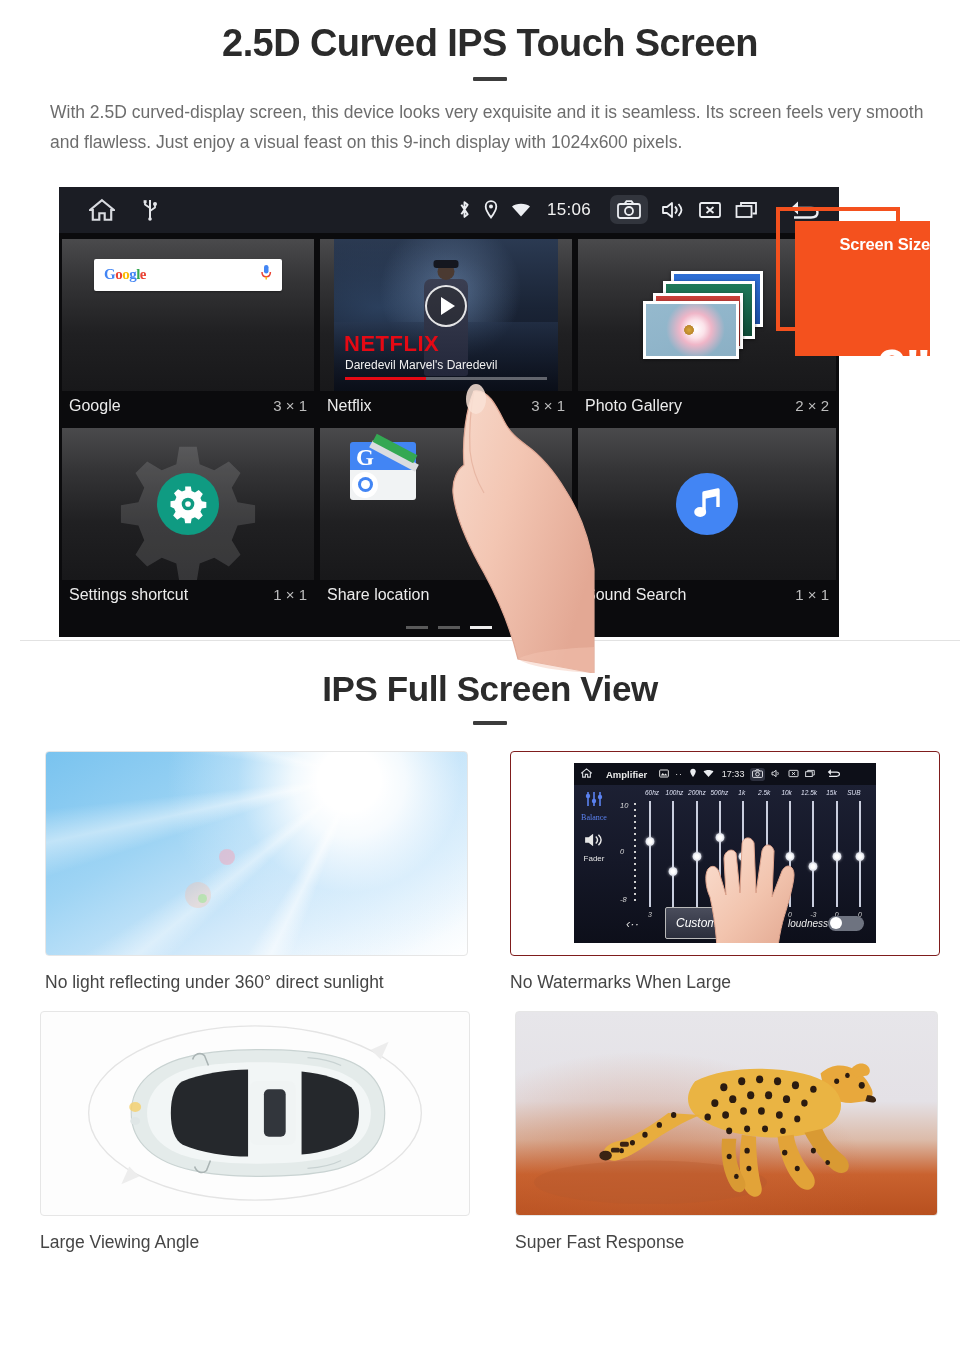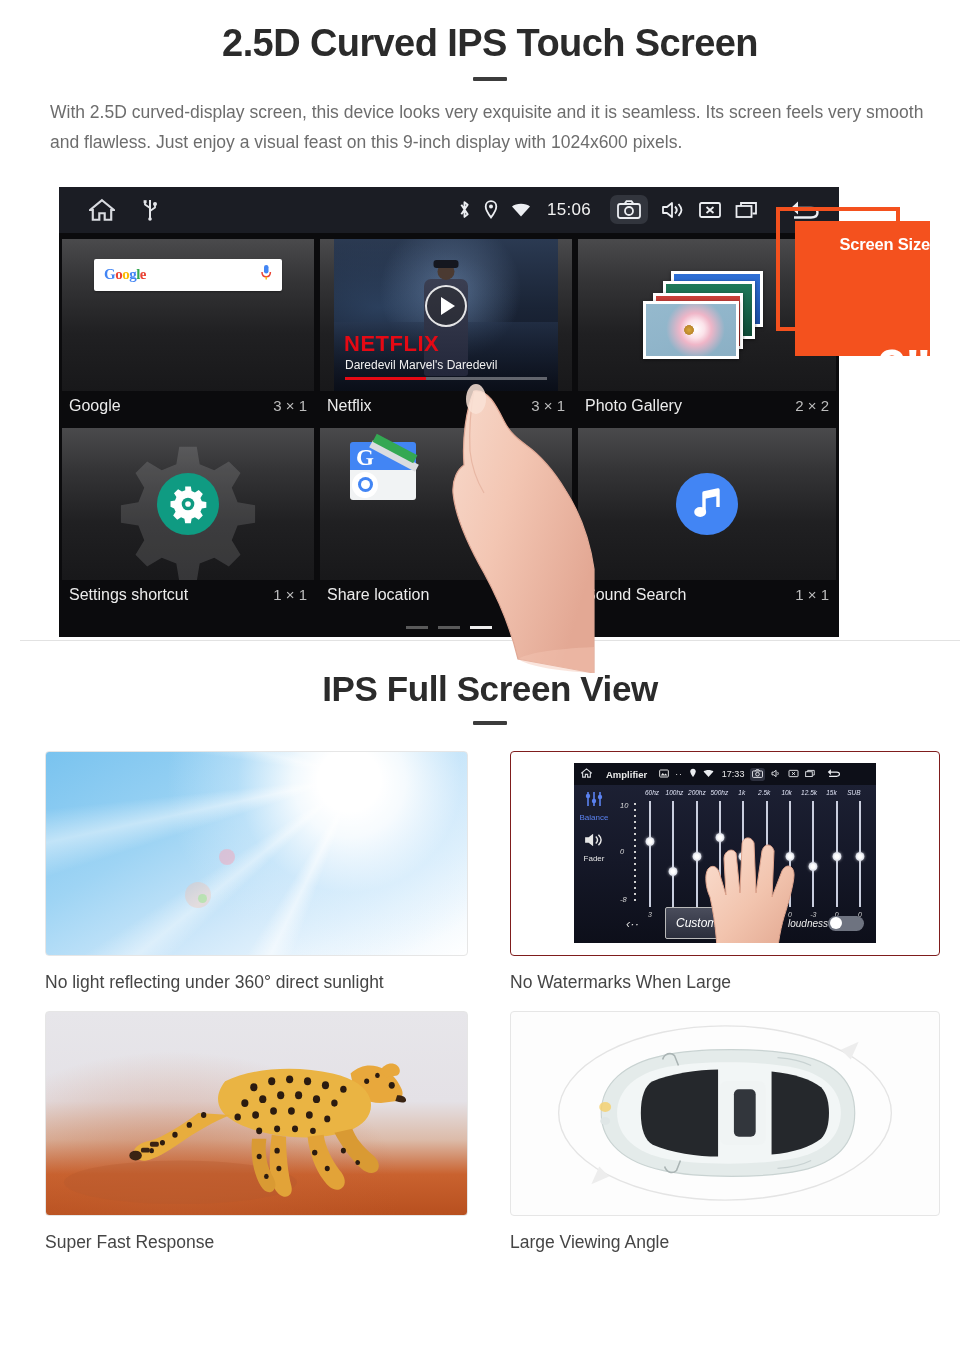--- a/index.html
+++ b/index.html
@@ -269,21 +269,21 @@
   .amp-sb {
     height:22px; background:#0d0f18;
     display:flex; align-items:center; gap:6px; padding:0 7px;
     color:#e9e9e9; font-size:8.5px;
   }
   .amp-title { font-size:9.5px; font-weight:bold; margin-left:8px; margin-right:6px; }
   .amp-time { font-size:9px; margin-left:2px; }
   .amp-body { display:flex; height:calc(100% - 22px); }
   .amp-side { width:40px; padding-top:6px; display:flex; flex-direction:column; align-items:center; gap:2px; }
   .amp-side .lbl { font-size:8px; }
-  .amp-side .lbl.bal { color:#5b82f0; }
+  .amp-side .lbl.bal { color:#5b82f0;font-family:Liberation Serif, serif; }
   .amp-side .lbl.fad { color:#e6e6e6; }
   .amp-main { flex:1; position:relative; padding:4px 6px 0 2px;font-style:italic; }
   .amp-bands { display:flex; justify-content:space-between; padding:0 6px 0 26px; }
   .amp-band-lbl { color:#dfe3f5; font-size:6.5px; width:20px; text-align:center; }
   .amp-scale { position:absolute; left:6px; top:16px; height:104px; color:#dbdbdb; font-size:7.5px; }
   .amp-scale div { position:absolute; left:0; }
   .amp-tick { position:absolute; left:20px; top:18px; width:2px; height:100px;
               background: repeating-linear-gradient(180deg,#cfcfcf 0 2px, transparent 2px 6px); }
   .sliders { position:absolute; left:26px; right:6px; top:16px; height:106px; display:flex; justify-content:space-between; }
   .slider { width:20px; position:relative; display:flex; justify-content:center; }
@@ -765,20 +765,48 @@
                              L70 32 C72 24 80 24 82 32 L80 78
                              L90 52 C94 44 102 46 102 56 C102 64 96 86 92 98
                              C88 112 84 132 84 160 L26 160 C26 134 24 104 18 78 Z" fill="url(#skin2)" stroke="#dfa48d" stroke-width="1"></path>
                   </svg>
                 </div>
               </div>
             </div>
           </div>
         </div>
         <div class="cap">No Watermarks When Large</div>
+      </div>
+
+      <div class="cell right">
+        <div class="thumb car-card">
+          <svg width="100%" height="100%" viewBox="0 0 426 205">
+            <ellipse cx="213" cy="102" rx="168" ry="88" fill="none" stroke="#e4e4e4" stroke-width="1.4"></ellipse>
+            <path d="M330 38 L348 30 L340 48 Z" fill="#ededed"></path>
+            <path d="M96 166 L78 174 L86 156 Z" fill="#ededed"></path>
+
+            <path d="M88 102 C88 72 112 52 150 44 C186 36 252 36 290 44 C326 52 344 72 344 102
+                     C344 132 326 152 290 160 C252 168 186 168 150 160 C112 152 88 132 88 102 Z" fill="#e4ebea" stroke="#c9d3d2" stroke-width="1.2"></path>
+            <path d="M104 102 C104 78 124 62 152 56 C186 49 246 49 282 56 C312 62 330 78 330 102
+                     C330 126 312 142 282 148 C246 155 186 155 152 148 C124 142 104 126 104 102 Z" fill="#f2f6f6"></path>
+            <path d="M140 70 C158 62 186 58 206 58 L206 146 C186 146 158 142 140 134
+                     C132 130 128 118 128 102 C128 86 132 74 140 70 Z" fill="#25282c"></path>
+            <path d="M260 60 C282 62 300 68 310 76 C316 82 318 92 318 102 C318 112 316 122 310 128
+                     C300 136 282 142 260 144 Z" fill="#25282c"></path>
+            <rect x="208" y="70" width="46" height="64" rx="6" fill="#f0f4f4"></rect>
+            <rect x="222" y="78" width="22" height="48" rx="5" fill="#32363c"></rect>
+            <path d="M150 48 C152 42 158 40 162 44 L166 54" fill="none" stroke="#aab4b4" stroke-width="1.6"></path>
+            <path d="M152 156 C154 162 160 164 164 160 L168 150" fill="none" stroke="#aab4b4" stroke-width="1.6"></path>
+            <ellipse cx="92" cy="96" rx="6" ry="5" fill="#f5d06a" opacity=".8"></ellipse>
+            <ellipse cx="92" cy="110" rx="5" ry="4" fill="#dfe6e6"></ellipse>
+            <path d="M266 46 C280 47 292 50 300 54" fill="none" stroke="#c8d2d2" stroke-width="1.2"></path>
+            <path d="M266 158 C280 157 292 154 300 150" fill="none" stroke="#c8d2d2" stroke-width="1.2"></path>
+          </svg>
+        </div>
+        <div class="cap">Large Viewing Angle</div>
       </div>
 
       <div class="cell">
         <div class="thumb cheetah">
           <svg width="100%" height="100%" viewBox="0 0 470 205" preserveAspectRatio="none">
             <ellipse cx="150" cy="172" rx="130" ry="22" fill="rgba(180,90,45,.35)"></ellipse>
             <g>
               <path d="M340 62 C352 52 366 52 378 58 C386 62 392 68 396 76 C400 82 398 88 392 90
                        L374 92 C366 92 358 90 352 86 L344 80 Z" fill="#e8a83c"></path>
               <path d="M200 70 C230 56 280 54 320 62 C344 67 358 76 362 88
@@ -841,43 +869,15 @@
                 <rect x="116" y="131" width="10" height="5" rx="2"></rect>
                 <rect x="106" y="137" width="10" height="5" rx="2"></rect>
                 <ellipse cx="100" cy="145" rx="7" ry="5"></ellipse>
               </g>
             </g>
           </svg>
         </div>
         <div class="cap">Super Fast Response</div>
       </div>
 
-      <div class="cell right">
-        <div class="thumb car-card">
-          <svg width="100%" height="100%" viewBox="0 0 426 205">
-            <ellipse cx="213" cy="102" rx="168" ry="88" fill="none" stroke="#e4e4e4" stroke-width="1.4"></ellipse>
-            <path d="M330 38 L348 30 L340 48 Z" fill="#ededed"></path>
-            <path d="M96 166 L78 174 L86 156 Z" fill="#ededed"></path>
-
-            <path d="M88 102 C88 72 112 52 150 44 C186 36 252 36 290 44 C326 52 344 72 344 102
-                     C344 132 326 152 290 160 C252 168 186 168 150 160 C112 152 88 132 88 102 Z" fill="#e4ebea" stroke="#c9d3d2" stroke-width="1.2"></path>
-            <path d="M104 102 C104 78 124 62 152 56 C186 49 246 49 282 56 C312 62 330 78 330 102
-                     C330 126 312 142 282 148 C246 155 186 155 152 148 C124 142 104 126 104 102 Z" fill="#f2f6f6"></path>
-            <path d="M140 70 C158 62 186 58 206 58 L206 146 C186 146 158 142 140 134
-                     C132 130 128 118 128 102 C128 86 132 74 140 70 Z" fill="#25282c"></path>
-            <path d="M260 60 C282 62 300 68 310 76 C316 82 318 92 318 102 C318 112 316 122 310 128
-                     C300 136 282 142 260 144 Z" fill="#25282c"></path>
-            <rect x="208" y="70" width="46" height="64" rx="6" fill="#f0f4f4"></rect>
-            <rect x="222" y="78" width="22" height="48" rx="5" fill="#32363c"></rect>
-            <path d="M150 48 C152 42 158 40 162 44 L166 54" fill="none" stroke="#aab4b4" stroke-width="1.6"></path>
-            <path d="M152 156 C154 162 160 164 164 160 L168 150" fill="none" stroke="#aab4b4" stroke-width="1.6"></path>
-            <ellipse cx="92" cy="96" rx="6" ry="5" fill="#f5d06a" opacity=".8"></ellipse>
-            <ellipse cx="92" cy="110" rx="5" ry="4" fill="#dfe6e6"></ellipse>
-            <path d="M266 46 C280 47 292 50 300 54" fill="none" stroke="#c8d2d2" stroke-width="1.2"></path>
-            <path d="M266 158 C280 157 292 154 300 150" fill="none" stroke="#c8d2d2" stroke-width="1.2"></path>
-          </svg>
-        </div>
-        <div class="cap">Large Viewing Angle</div>
-      </div>
-
     </div>
   </div>
 </div>
 
 </body></html>

